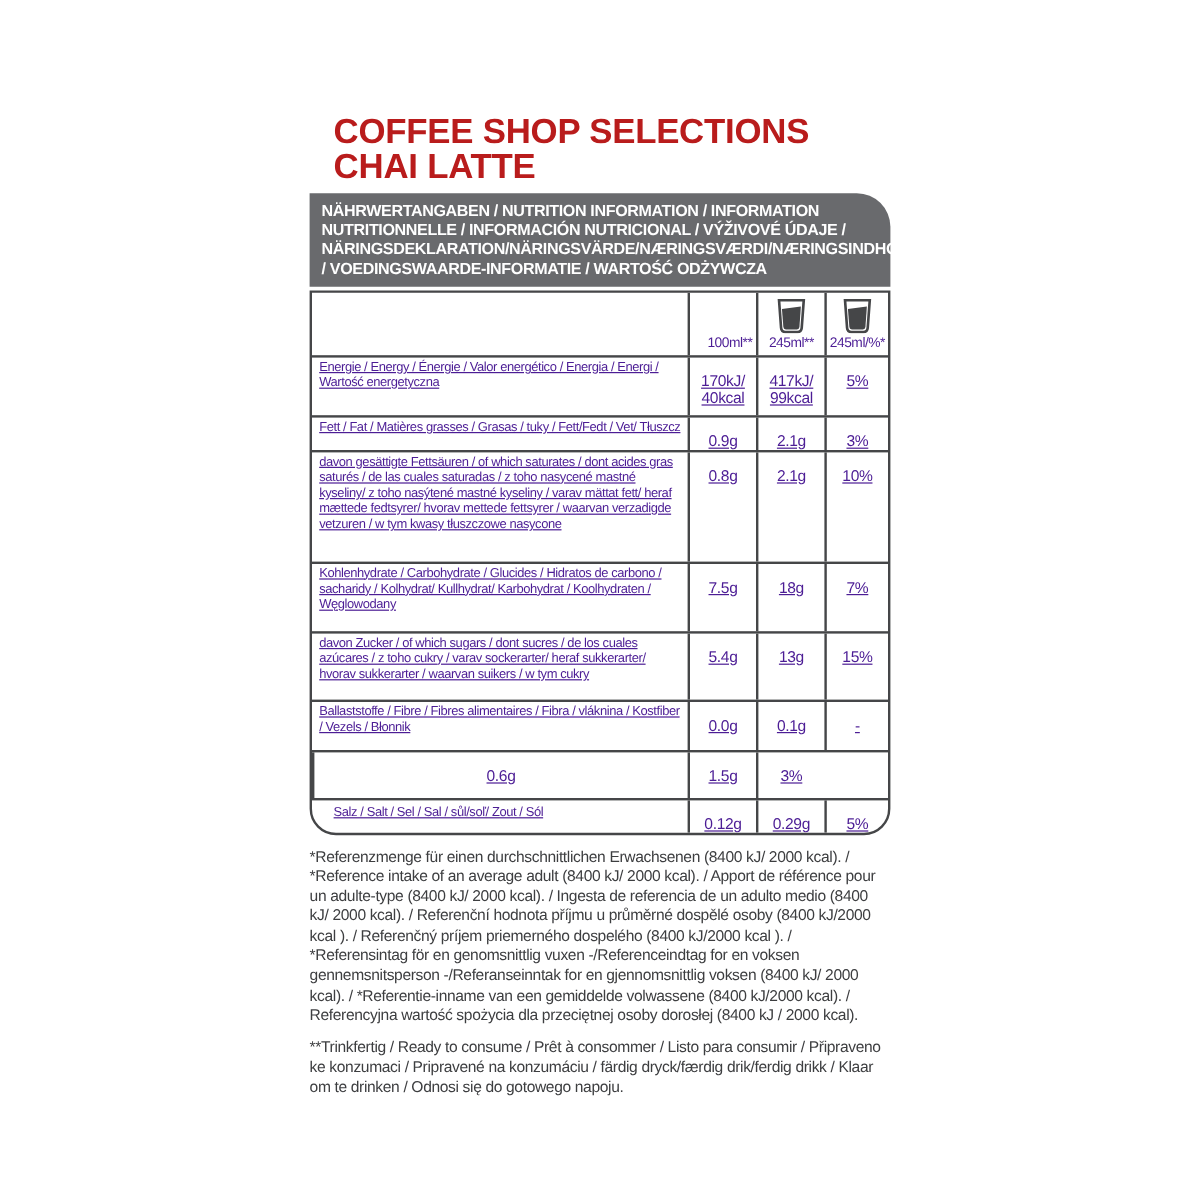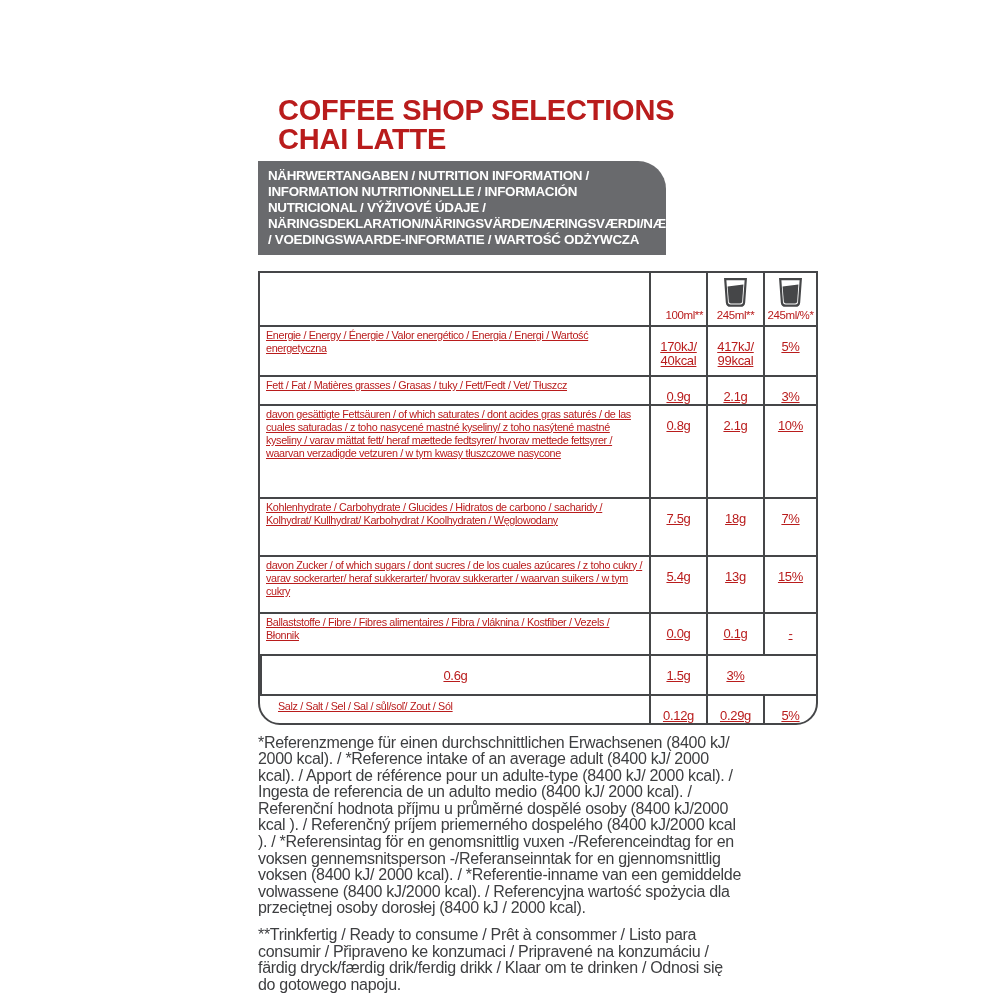--- a/index.html
+++ b/index.html
@@ -11,30 +11,30 @@
     margin:0 0 7px 20px;
     font-size:29px; line-height:29px; font-weight:bold;
     color:#b91c1c; letter-spacing:-0.2px;
   }
 
   .banner {
     background:#696a6d; color:#ffffff;
     font-weight:bold; font-size:13.4px; line-height:16px; letter-spacing:-0.3px;
     padding:7px 12px 7px 10px;
     border-radius:0 28px 0 0;
-    box-sizing:border-box; width:408px;
+    box-sizing:border-box; width:484px;
   }
 
   .ntable {
-    margin-top:16px;
+    margin-top:3px;
     border:2px solid #454648;
     border-radius:0 0 22px 22px;
     overflow:hidden;
-    color:#b91c1c;
-    box-sizing:border-box; width:560px;
+    color:#4c1d95;
+    box-sizing:border-box; width:484px;
   }
   .row { display:grid; grid-template-columns:1fr 57px 57px 53px; }
   .row + .row { border-top:2px solid #454648;text-decoration:underline; }
   .cell { box-sizing:border-box; }
   .cell.lab {
     padding:2px 6px 3px 6px;
     font-size:10.8px; line-height:13.2px; letter-spacing:-0.35px;
   }
   .cell.val {
     border-left:2px solid #454648;
@@ -55,21 +55,21 @@
   .r-sat      { min-height:91px; }
   .r-carb     { min-height:56px; }
   .r-sugar    { min-height:55px; }
   .r-fibre    { min-height:40px; }
   .r-protein  { min-height:38px; }
   .r-salt     { min-height:27px; }
   .r-salt .cell.lab { padding-left:18px; padding-top:4px; }
 
   .fn {
     margin:10px 0 0 0;
-    font-size:16px; line-height:16.6px; letter-spacing:-0.3px;
+    font-size:13px; line-height:16.6px; letter-spacing:-0.3px;
     color:#3d3e40;
   }
 </style>
 </head>
 <body>
 
 <div class="page">
   <div class="content">
 
     <h1 class="page-title"><span>COFFEE SHOP SELECTIONS</span><br><span>CHAI LATTE</span></h1>

